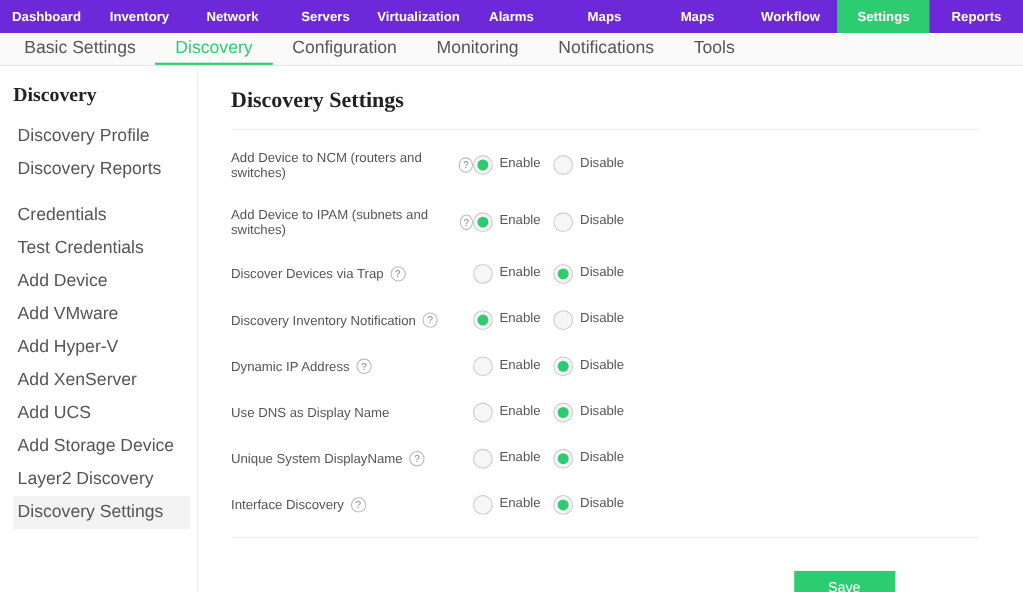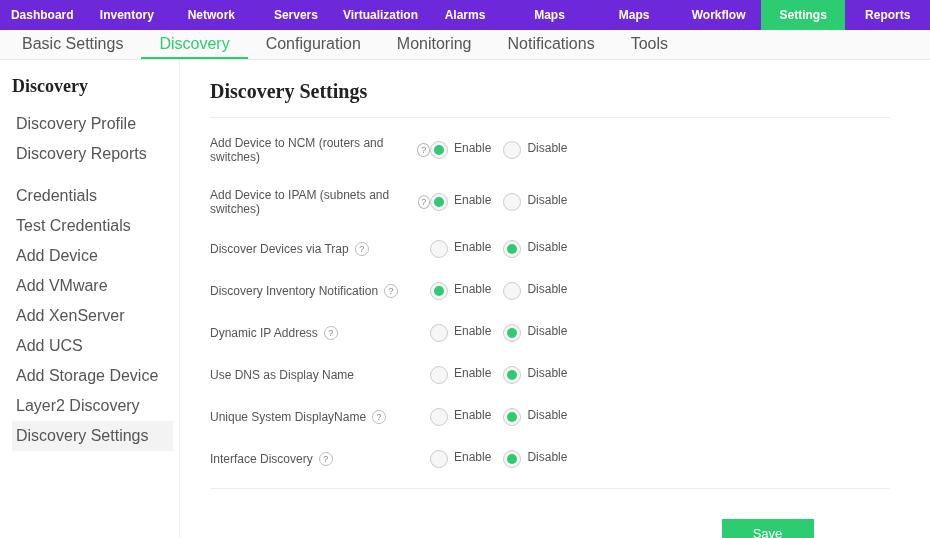--- a/index.html
+++ b/index.html
@@ -58,20 +58,21 @@
   <div class="side">
     <h2>Discovery</h2>
     <ul id="sidelist">
         <li>Discovery Profile</li>
         <li>Discovery Reports</li>
         <li class="sp"></li>
         <li>Credentials</li>
         <li>Test Credentials</li>
         <li>Add Device</li>
         <li>Add VMware</li>
+        <li>Add Hyper-V</li>
         <li>Add XenServer</li>
         <li>Add UCS</li>
         <li>Add Storage Device</li>
         <li>Layer2 Discovery</li>
         <li class="sel">Discovery Settings</li>
       </ul>
   </div>
   <div class="main">
     <h1>Discovery Settings</h1>
     <hr class="hr">

